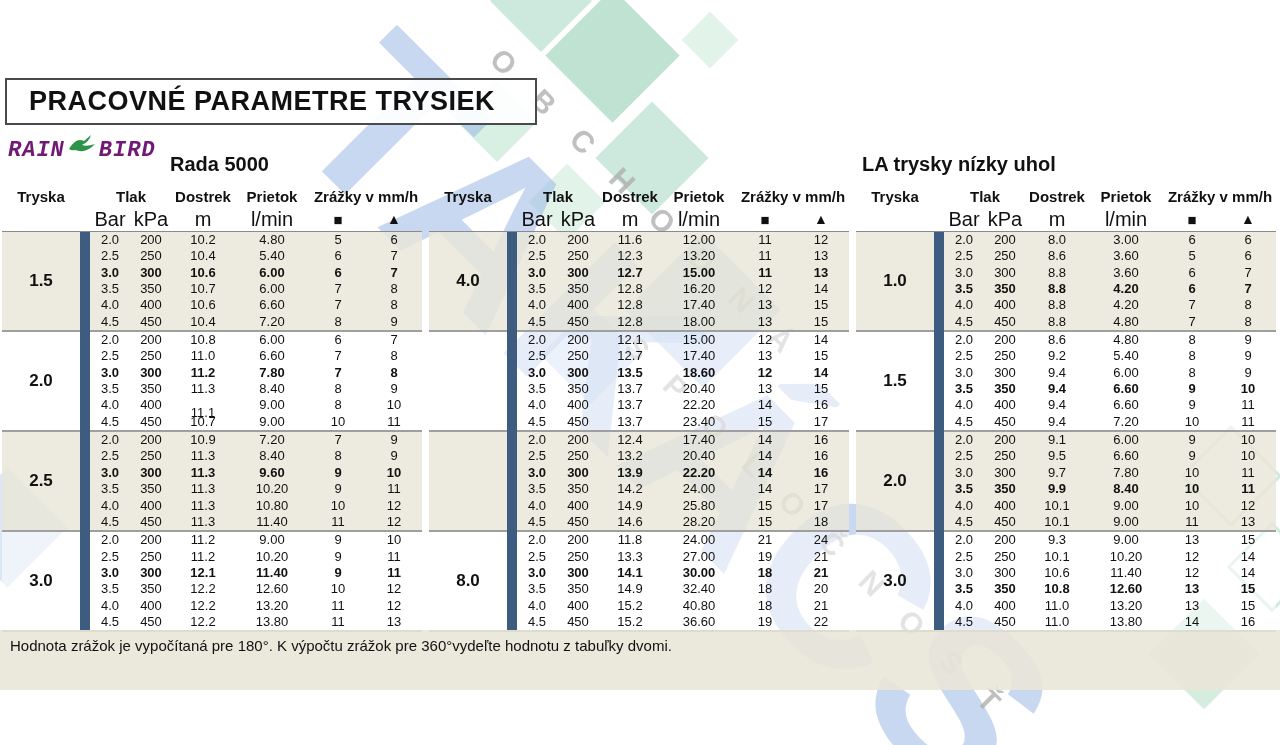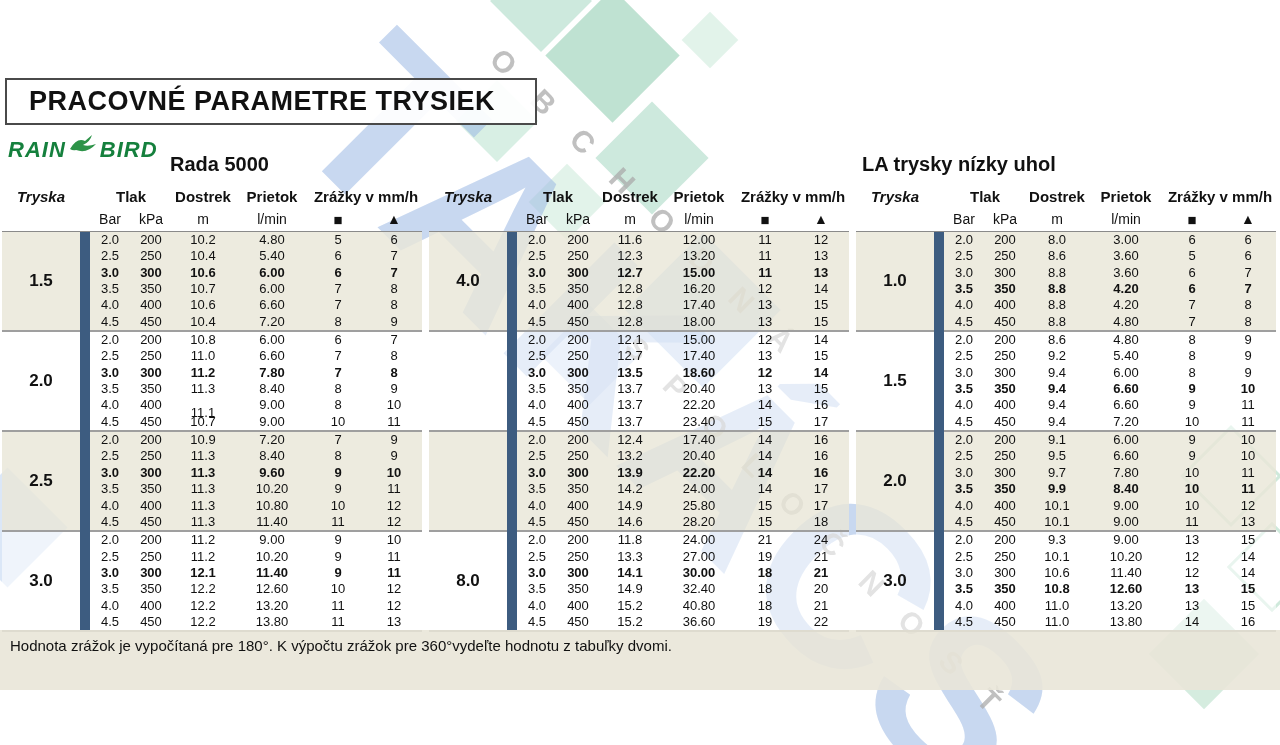--- a/index.html
+++ b/index.html
@@ -16,36 +16,36 @@
   .wm-word1{left:507px;top:42px;}
   .wm-word2{left:642px;top:330px;}
 
   
   .title-box{position:absolute;left:5px;top:78px;width:506px;height:43px;z-index:1;
              border:2px solid #4a4a4a;background:rgba(255,255,255,.92);
              font-size:27px;font-weight:bold;line-height:43px;padding-left:22px;letter-spacing:.5px;}
 
   
   .logo{position:absolute;left:8px;top:134px;z-index:1;display:flex;align-items:center;
-        color:#15803d;font-weight:bold;font-style:italic;font-size:22px;letter-spacing:1px;}
+        color:#701a75;font-weight:bold;font-style:italic;font-size:22px;letter-spacing:1px;font-family:Liberation Mono, monospace;}
   .logo svg{margin:0 2px 4px 2px;}
 
   
   .tables{position:absolute;left:0;top:150px;width:1280px;z-index:1;}
   .group{position:absolute;top:0;width:424px;}
   .g0{left:2px;} .g1{left:429px;} .g2{left:856px;}
   .group-title{position:absolute;top:0;height:30px;font-size:20px;font-weight:bold;line-height:28px;}
   .g0 .group-title{left:168px;} .g1 .group-title{left:168px;} .g2 .group-title{left:6px;}
 
   .hdr{position:absolute;top:36px;left:0;width:420px;height:45px;display:grid;
        grid-template-columns:78px 10px 40px 42px 62px 76px 56px 56px;grid-template-rows:21px 24px;}
   .hdr div{display:flex;align-items:center;justify-content:center;}
   .h1{font-weight:bold;font-size:15px;}
-  .h2{font-size:14px;}
-  .h-tryska{grid-column:1;grid-row:1;font-style:italic;}
+  .h2{font-size:20px;}
+  .h-tryska{grid-column:1;grid-row:1;}
   .h-tlak{grid-column:3/5;grid-row:1;}
   .h-dostrek{grid-column:5;grid-row:1;}
   .h-prietok{grid-column:6;grid-row:1;}
   .h-zrazky{grid-column:7/9;grid-row:1;}
   .h-bar{grid-column:3;grid-row:2;}
   .h-kpa{grid-column:4;grid-row:2;}
   .h-m{grid-column:5;grid-row:2;}
   .h-lmin{grid-column:6;grid-row:2;}
   .h-sq{grid-column:7;grid-row:2;font-size:15px;}
   .h-tri{grid-column:8;grid-row:2;font-size:14px;}

